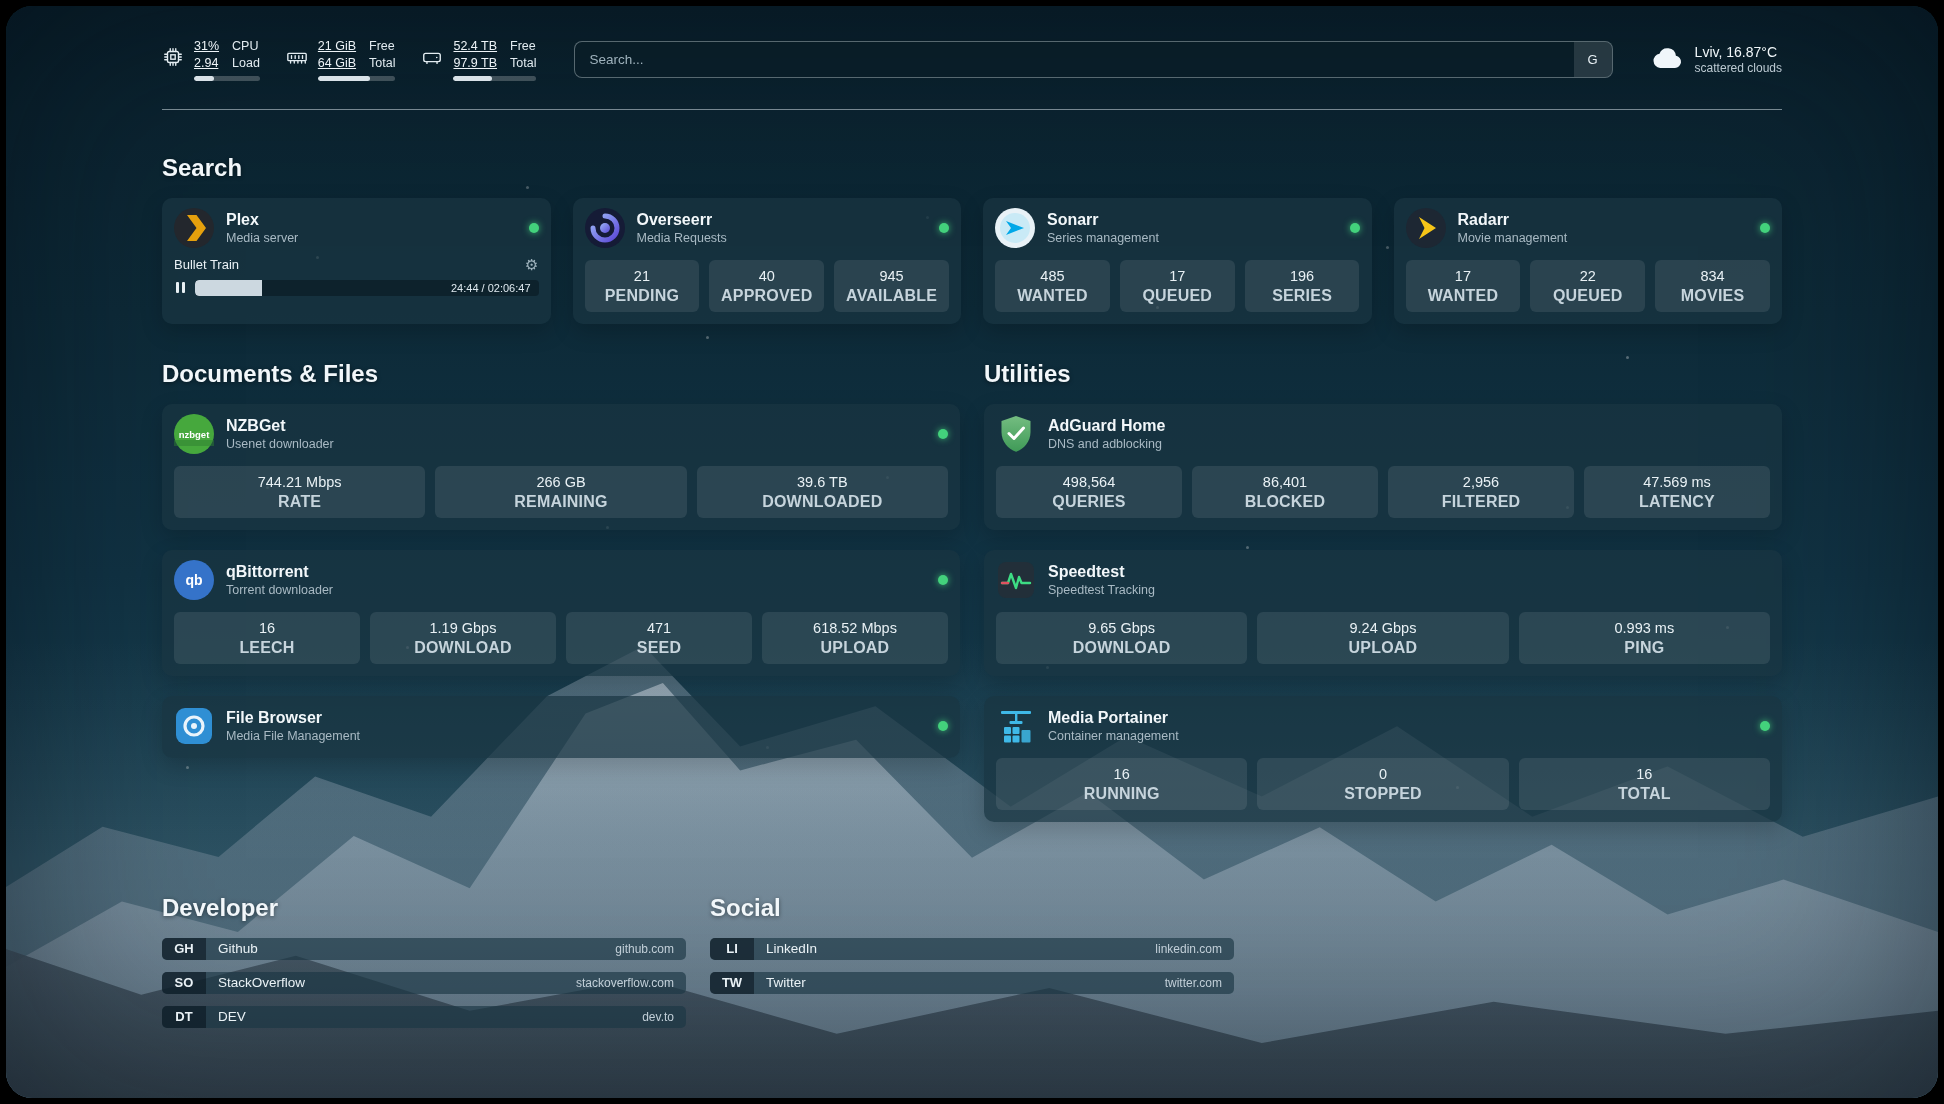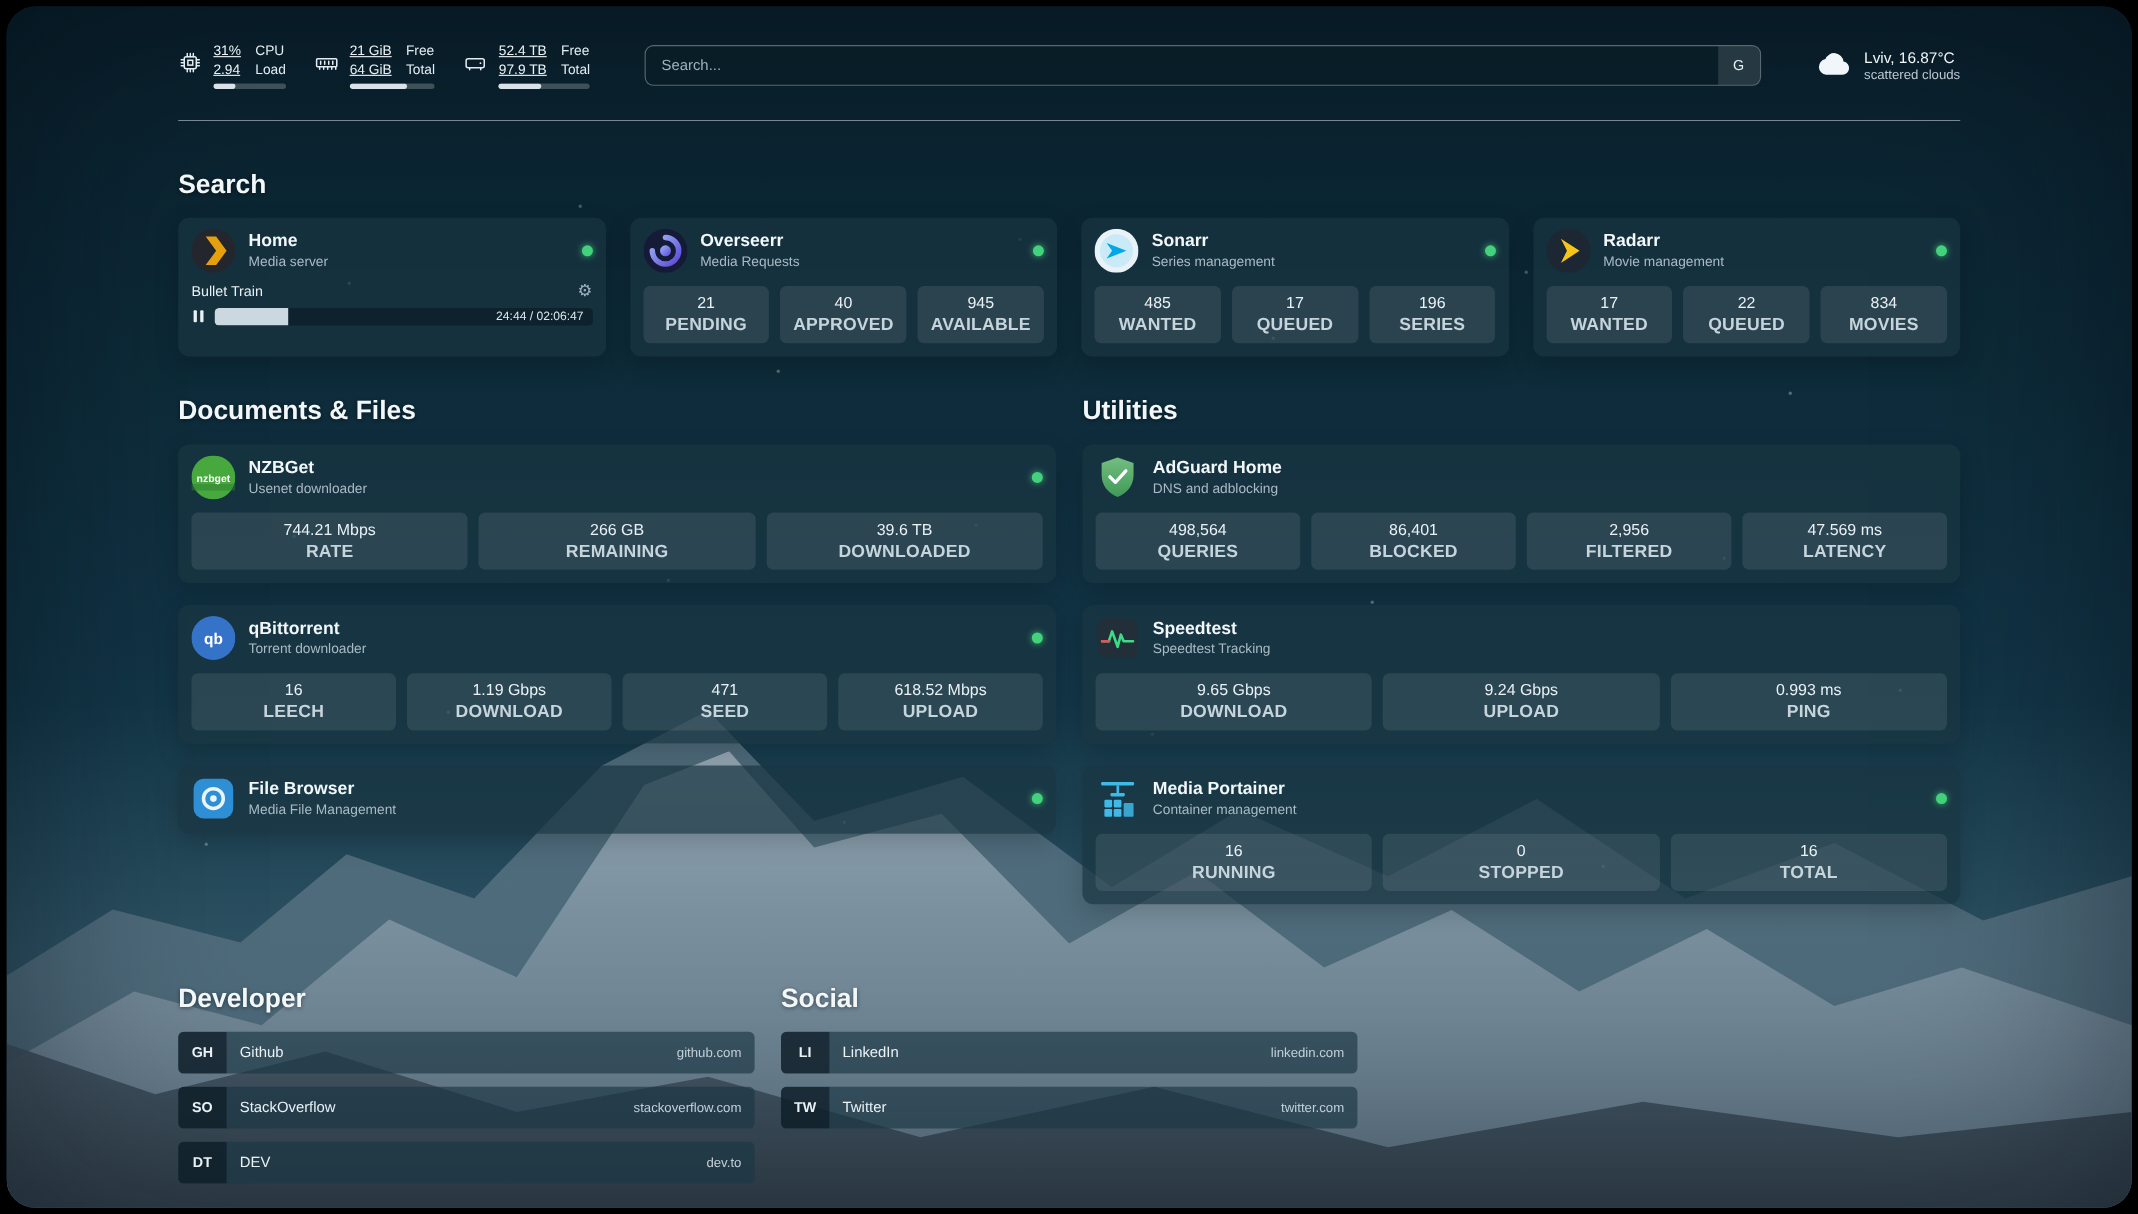--- a/index.html
+++ b/index.html
@@ -28,21 +28,21 @@
   
   .content { position: relative; z-index: 2; padding: 0 156px; }
 
   .topbar { display: flex; align-items: center; gap: 26px; padding-top: 32px; color: #eaf1f5; }
   .res { display: flex; gap: 10px; align-items: center; }
   .res-grid { display: grid; grid-template-columns: auto auto; column-gap: 13px; row-gap: 1px; font-size: 12.5px; line-height: 1.3; }
   .res-val { text-align: left; color: #eef4f8; text-decoration: underline; }
   .res-lab { color: #e2ebf0; }
   .res-bar { height: 5px; border-radius: 3px; background: rgba(255,255,255,.22); margin-top: 4px; overflow: hidden; }
   .res-bar i { display: block; height: 100%; background: #d9e2e8; border-radius: 3px; }
-  .search { flex: 1; position: relative; margin: 0 24px; }
+  .search { flex: 1; position: relative; margin: 0 12px; }
   .search input { width: 100%; height: 37px; background: rgba(10,29,39,.62); border: 1px solid rgba(235,245,250,.35); border-radius: 8px; color: #e3ecf1; font-size: 13.5px; padding: 0 50px 0 14px; outline: none; font-family: inherit; }
   .search input::placeholder { color: #9fb2bc; }
   .search-btn { position: absolute; right: 1px; top: 1px; bottom: 1px; width: 38px; border-radius: 0 7px 7px 0; background: rgba(255,255,255,.12); display: flex; align-items: center; justify-content: center; font-size: 13px; color: #e8f0f4; cursor: pointer; }
   .weather { display: flex; align-items: center; gap: 10px; }
   .w-loc { font-size: 14px; color: #f0f6f9; }
   .w-cond { font-size: 12px; color: #bcc9d2; margin-top: 1px; }
   .hr { margin-top: 28px; border-top: 1px solid rgba(228,240,246,.5); }
 
   .h { font-size: 24px; font-weight: 700; color: #f2f7fa; text-shadow: 0 1px 4px rgba(0,0,0,.45); }
   .sec-media .h { margin: 44px 0 16px; }
@@ -69,21 +69,21 @@
   .gear { margin-left: auto; color: #9fb3bd; font-size: 15px; line-height: 1; cursor: pointer; }
   .np-row2 { display: flex; align-items: center; gap: 8px; margin-top: 8px; }
   .pause { display: flex; gap: 3px; align-items: center; cursor: pointer; padding: 2px; }
   .pause i { display: block; width: 3px; height: 11px; background: #e8f0f4; border-radius: 1px; }
   .np-track { flex: 1; height: 16px; border-radius: 4px; background: rgba(8,22,30,.55); position: relative; overflow: hidden; }
   .np-fill { position: absolute; left: 0; top: 0; bottom: 0; background: #ccd8e0; border-radius: 4px 0 0 4px; }
   .np-time { position: absolute; right: 8px; top: 50%; transform: translateY(-50%); font-size: 11px; color: #dfe9ef; }
 
   .bm-grid { display: grid; grid-template-columns: repeat(3, 1fr); gap: 24px; margin-top: 52px; }
   .bm-col .h { margin-bottom: 16px; }
-  .bm-row { display: flex; align-items: center; height: 38px; background: rgba(28,54,68,.66); border-radius: 5px; margin-bottom: 12px; overflow: hidden; cursor: pointer; }
+  .bm-row { display: flex; align-items: center; height: 22px; background: rgba(28,54,68,.66); border-radius: 5px; margin-bottom: 12px; overflow: hidden; cursor: pointer; }
   .bm-abbr { width: 44px; align-self: stretch; display: flex; align-items: center; justify-content: center; background: rgba(7,19,27,.55); font-size: 13px; font-weight: 600; color: #e9f1f5; flex: 0 0 auto; }
   .bm-name { padding-left: 12px; font-size: 13.5px; color: #eaf2f6; }
   .bm-domain { margin-left: auto; padding-right: 12px; font-size: 12px; color: #c2cfd8; }
 </style>
 </head>
 <body>
 
 <div class="window">
   <div class="bg">
     <div class="mtn mtn1"></div>
@@ -186,21 +186,21 @@
 
         <div class="card">
           <div class="card-head">
             <span class="app-icon">
               <svg width="40" height="40" viewBox="0 0 40 40">
                   <circle cx="20" cy="20" r="20" fill="#23272d"></circle>
                   <path d="M13 7h9.5L32 20 22.5 33H13l9.5-13z" fill="#e5a00d"></path>
                 </svg>
             </span>
             <div>
-              <div class="app-name">Home</div>
+              <div class="app-name">Plex</div>
               <div class="app-sub">Media server</div>
             </div>
             <span class="dot"></span>
           </div>
           <div class="np">
             <div class="np-row1">
               <span>Bullet Train</span>
               <span class="gear">⚙</span>
             </div>
             <div class="np-row2">

